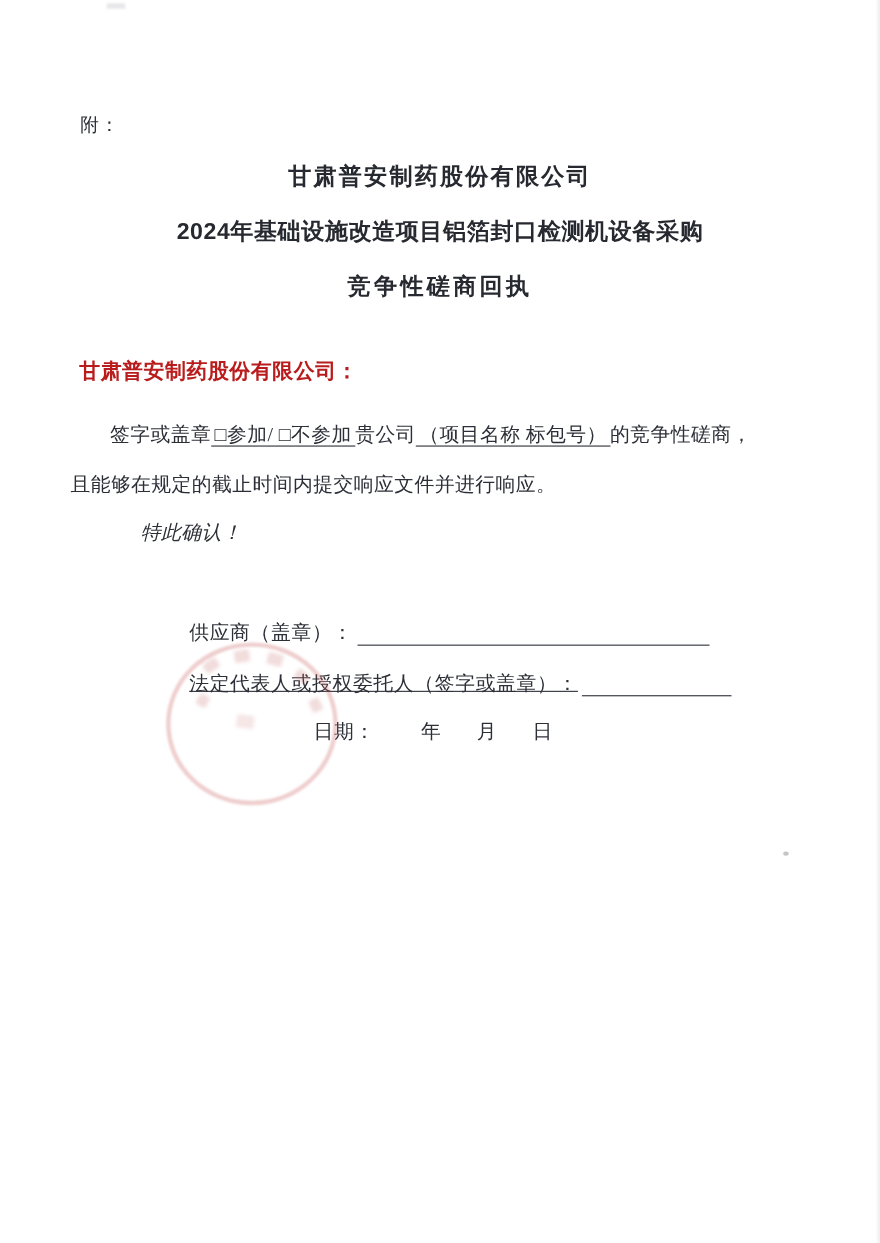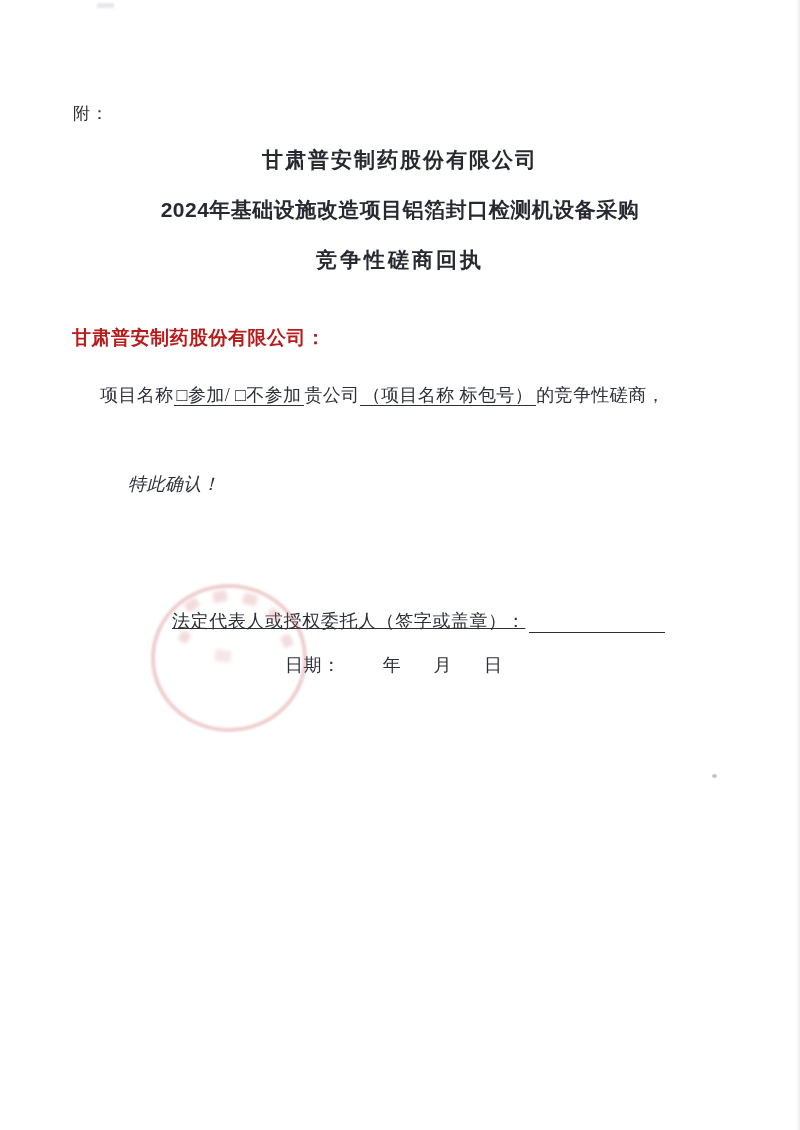--- a/index.html
+++ b/index.html
@@ -102,26 +102,30 @@
 
   <div class="attachment-label">附：</div>
 
   <div class="title-line title-1">甘肃普安制药股份有限公司</div>
   <div class="title-line title-2">2024年基础设施改造项目铝箔封口检测机设备采购</div>
   <div class="title-line title-3">竞争性磋商回执</div>
 
   <div class="greeting">甘肃普安制药股份有限公司：</div>
 
   <div class="body-line para-line-1">
-    <span class="indent"></span><span>项目名称</span><span class="u-fill">□参加/ □不参加</span><span>贵公司</span><span class="u-fill">（项目名称 标包号）</span><span>的竞争性磋商，</span>
+    <span class="indent"></span><span>签字或盖章</span><span class="u-fill">□参加/ □不参加</span><span>贵公司</span><span class="u-fill">（项目名称 标包号）</span><span>的竞争性磋商，</span>
   </div>
 
+  <div class="body-line para-line-2">且能够在规定的截止时间内提交响应文件并进行响应。</div>
 
   <div class="body-line confirm-line">特此确认！</div>
 
+  <div class="sig-line sig-supplier">
+    <span>供应商（盖章）：</span><span class="blank-rule supplier"></span>
+  </div>
 
   <div class="sig-line sig-legal">
     <span>法定代表人或授权委托人（签字或盖章）：</span><span class="blank-rule legal"></span>
   </div>
 
   <div class="sig-line sig-date">
     <span>日期：</span><span class="date-gap-1">年</span><span class="date-gap">月</span><span class="date-gap">日</span>
   </div>
 
   <div class="seal">

